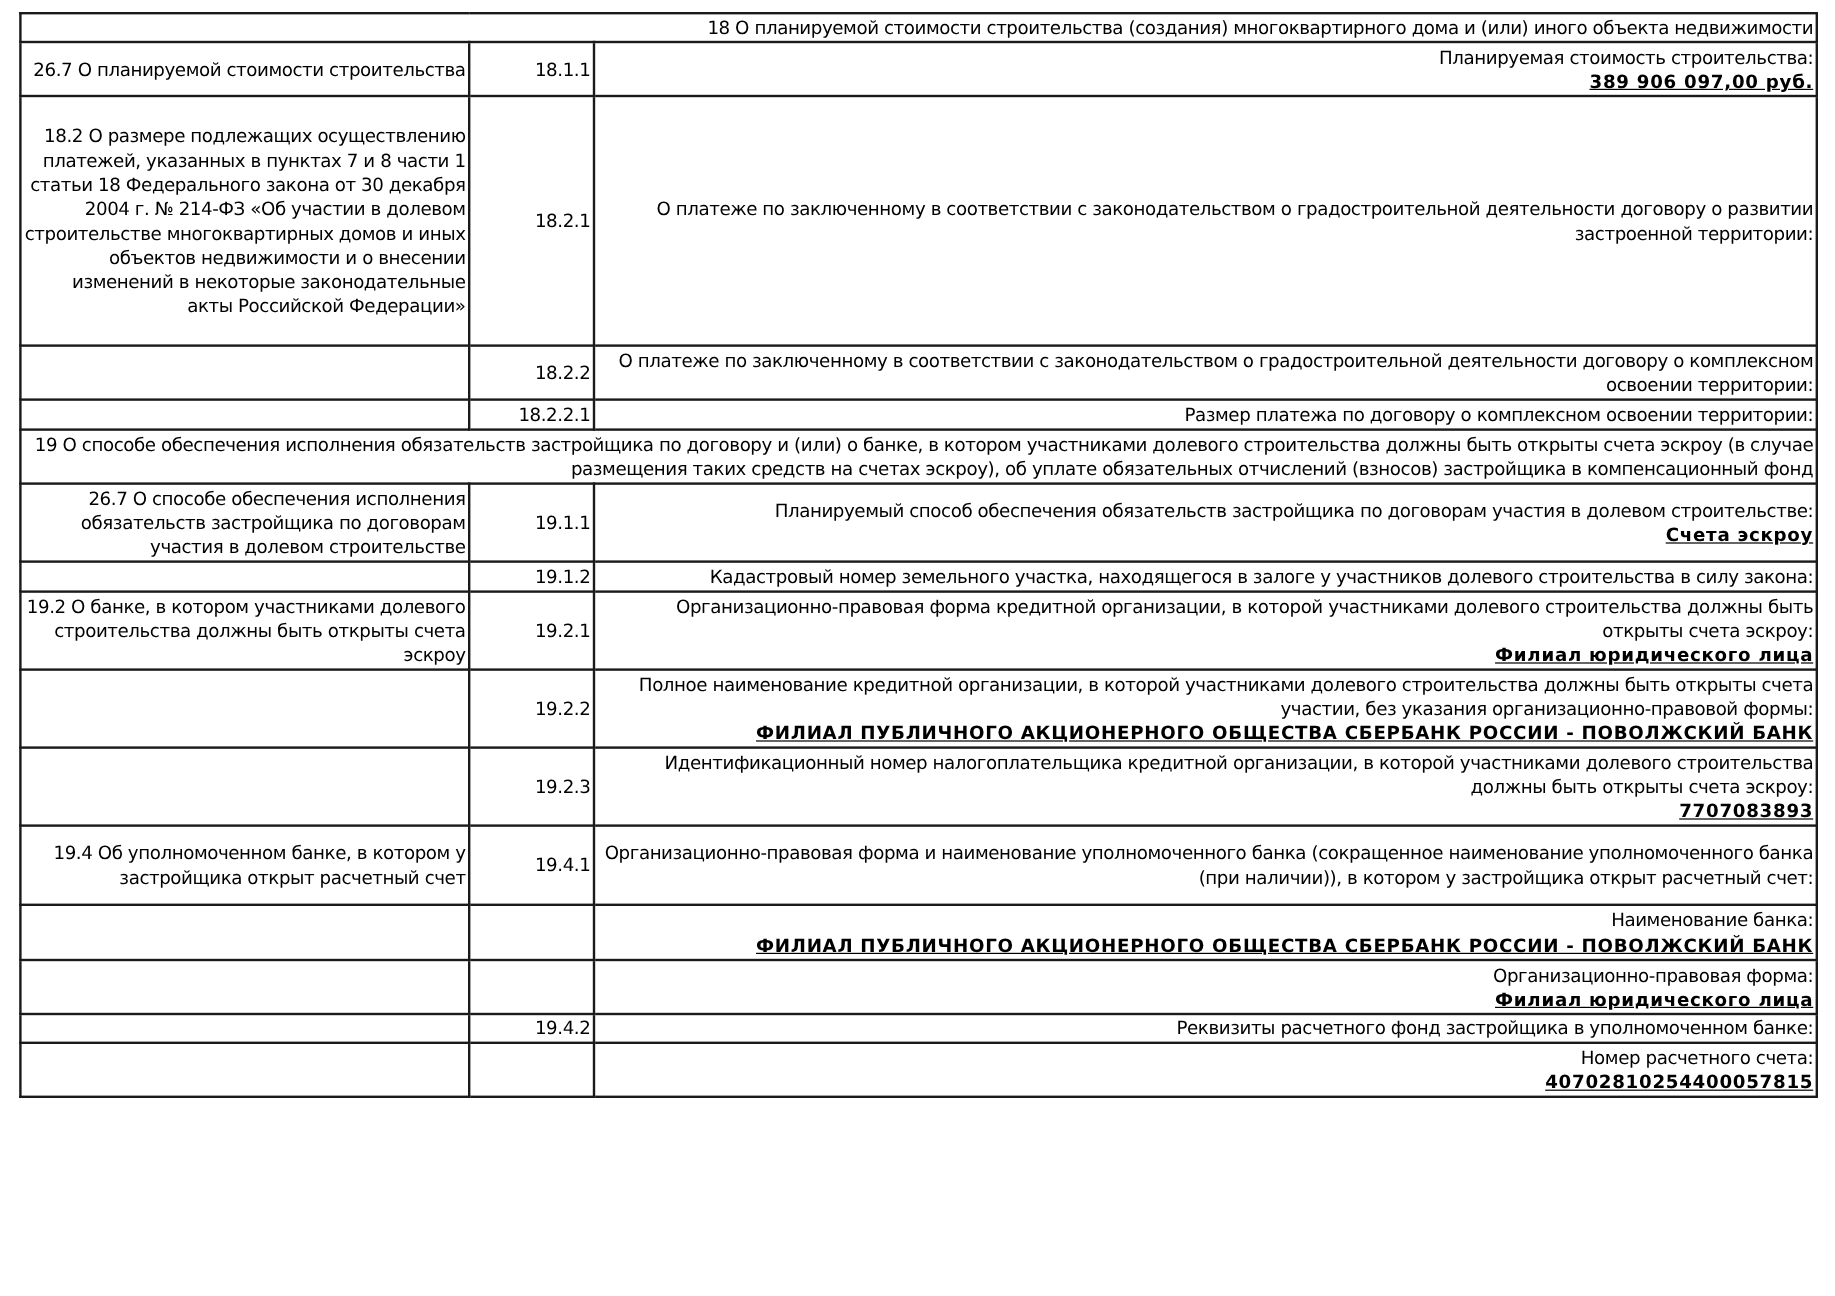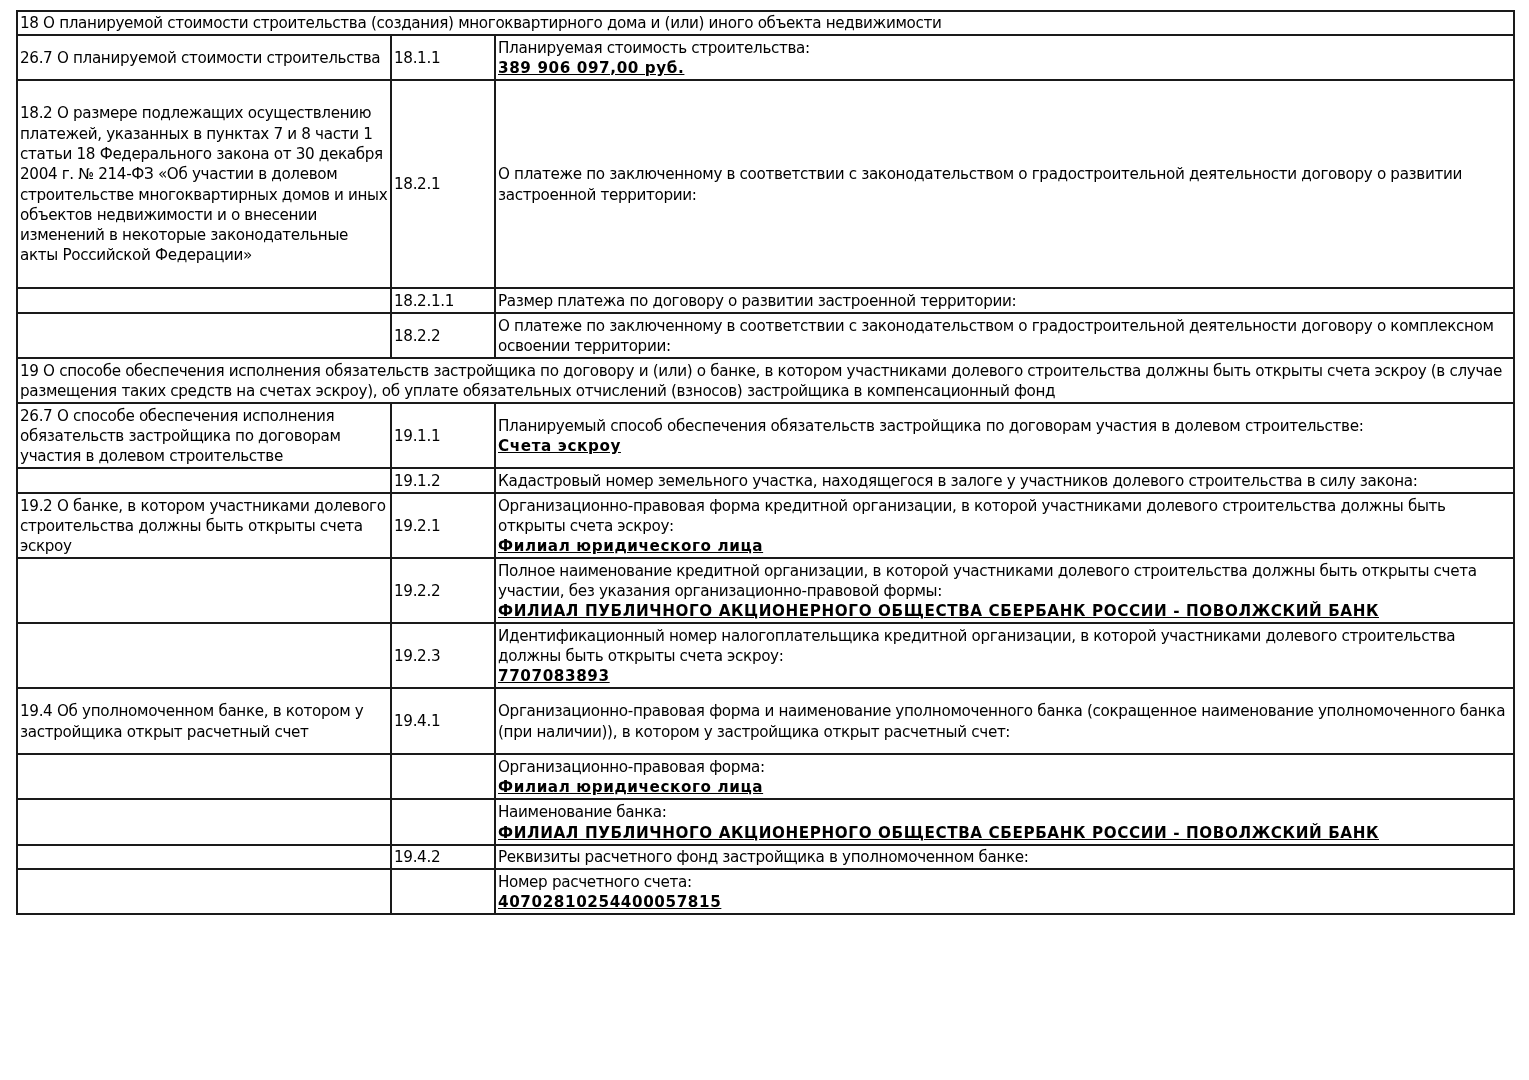--- a/index.html
+++ b/index.html
@@ -2,20 +2,21 @@
 <html><head>
 <meta charset="utf-8">
 <style>
   html, body { margin: 0; padding: 0; background: #ffffff; }
   body { width: 1529px; height: 1080px; position: relative; overflow: hidden; }
   .doc {
     position: absolute; left: 16px; top: 10px; width: 1183px;
     font-family: "DejaVu Sans", sans-serif; color: #000;
     font-size: 15.2px; line-height: 20.3px;
     letter-spacing: -0.35px;
+    text-align: right;
   }
   table { border-collapse: collapse; width: 1497px; table-layout: fixed; }
   td {
     border: 2px solid #1a1a1a; padding: 1px 2px 0 2px; vertical-align: middle;
     overflow: hidden; white-space: normal; word-wrap: break-word;
   }
   col.c1 { width: 374px; }
   col.c2 { width: 104px; }
   col.c3 { width: 1019px; }
   .txt { display: block; }
@@ -47,36 +48,36 @@
       </tr>
 
       <tr style="height:208px">
         <td>18.2 О размере подлежащих осуществлению платежей, указанных в пунктах 7 и 8 части 1 статьи 18 Федерального закона от 30 декабря 2004 г. № 214-ФЗ «Об участии в долевом строительстве многоквартирных домов и иных объектов недвижимости и о внесении изменений в некоторые законодательные акты Российской Федерации»</td>
         <td>18.2.1</td>
         <td>
           <span class="txt">О платеже по заключенному в соответствии с законодательством о градостроительной деятельности договору о развитии застроенной территории:</span>
         </td>
       </tr>
 
-      <tr style="height:25px">
-        <td></td>
-        <td>18.2.1.1</td>
-        <td>
-          <span class="txt">Размер платежа по договору о развитии застроенной территории:</span>
-        </td>
-      </tr>
 
       <tr style="height:45px">
         <td></td>
         <td>18.2.2</td>
         <td>
           <span class="txt">О платеже по заключенному в соответствии с законодательством о градостроительной деятельности договору о комплексном освоении территории:</span>
         </td>
       </tr>
 
+      <tr style="height:25px">
+        <td></td>
+        <td>18.2.2.1</td>
+        <td>
+          <span class="txt">Размер платежа по договору о комплексном освоении территории:</span>
+        </td>
+      </tr>
 
       <tr style="height:45px">
         <td colspan="3">19 О способе обеспечения исполнения обязательств застройщика по договору и (или) о банке, в котором участниками долевого строительства должны быть открыты счета эскроу (в случае размещения таких средств на счетах эскроу), об уплате обязательных отчислений (взносов) застройщика в компенсационный фонд</td>
       </tr>
 
       <tr style="height:65px">
         <td>26.7 О способе обеспечения исполнения обязательств застройщика по договорам участия в долевом строительстве</td>
         <td>19.1.1</td>
         <td>
           <span class="txt">Планируемый способ обеспечения обязательств застройщика по договорам участия в долевом строительстве:</span>
@@ -121,35 +122,35 @@
 
 
       <tr style="height:66px">
         <td>19.4 Об уполномоченном банке, в котором у застройщика открыт расчетный счет</td>
         <td>19.4.1</td>
         <td>
           <span class="txt">Организационно-правовая форма и наименование уполномоченного банка (сокращенное наименование уполномоченного банка (при наличии)), в котором у застройщика открыт расчетный счет:</span>
         </td>
       </tr>
 
+      <tr style="height:46px">
+        <td></td>
+        <td></td>
+        <td>
+          <span class="txt">Наименование банка:</span>
+          <span class="val">ФИЛИАЛ ПУБЛИЧНОГО АКЦИОНЕРНОГО ОБЩЕСТВА СБЕРБАНК РОССИИ - ПОВОЛЖСКИЙ БАНК</span>
+        </td>
+      </tr>
+
       <tr style="height:45px">
         <td></td>
         <td></td>
         <td>
           <span class="txt">Организационно-правовая форма:</span>
           <span class="val">Филиал юридического лица</span>
-        </td>
-      </tr>
-
-      <tr style="height:46px">
-        <td></td>
-        <td></td>
-        <td>
-          <span class="txt">Наименование банка:</span>
-          <span class="val">ФИЛИАЛ ПУБЛИЧНОГО АКЦИОНЕРНОГО ОБЩЕСТВА СБЕРБАНК РОССИИ - ПОВОЛЖСКИЙ БАНК</span>
         </td>
       </tr>
 
       <tr style="height:24px">
         <td></td>
         <td>19.4.2</td>
         <td>
           <span class="txt">Реквизиты расчетного фонд застройщика в уполномоченном банке:</span>
         </td>
       </tr>

